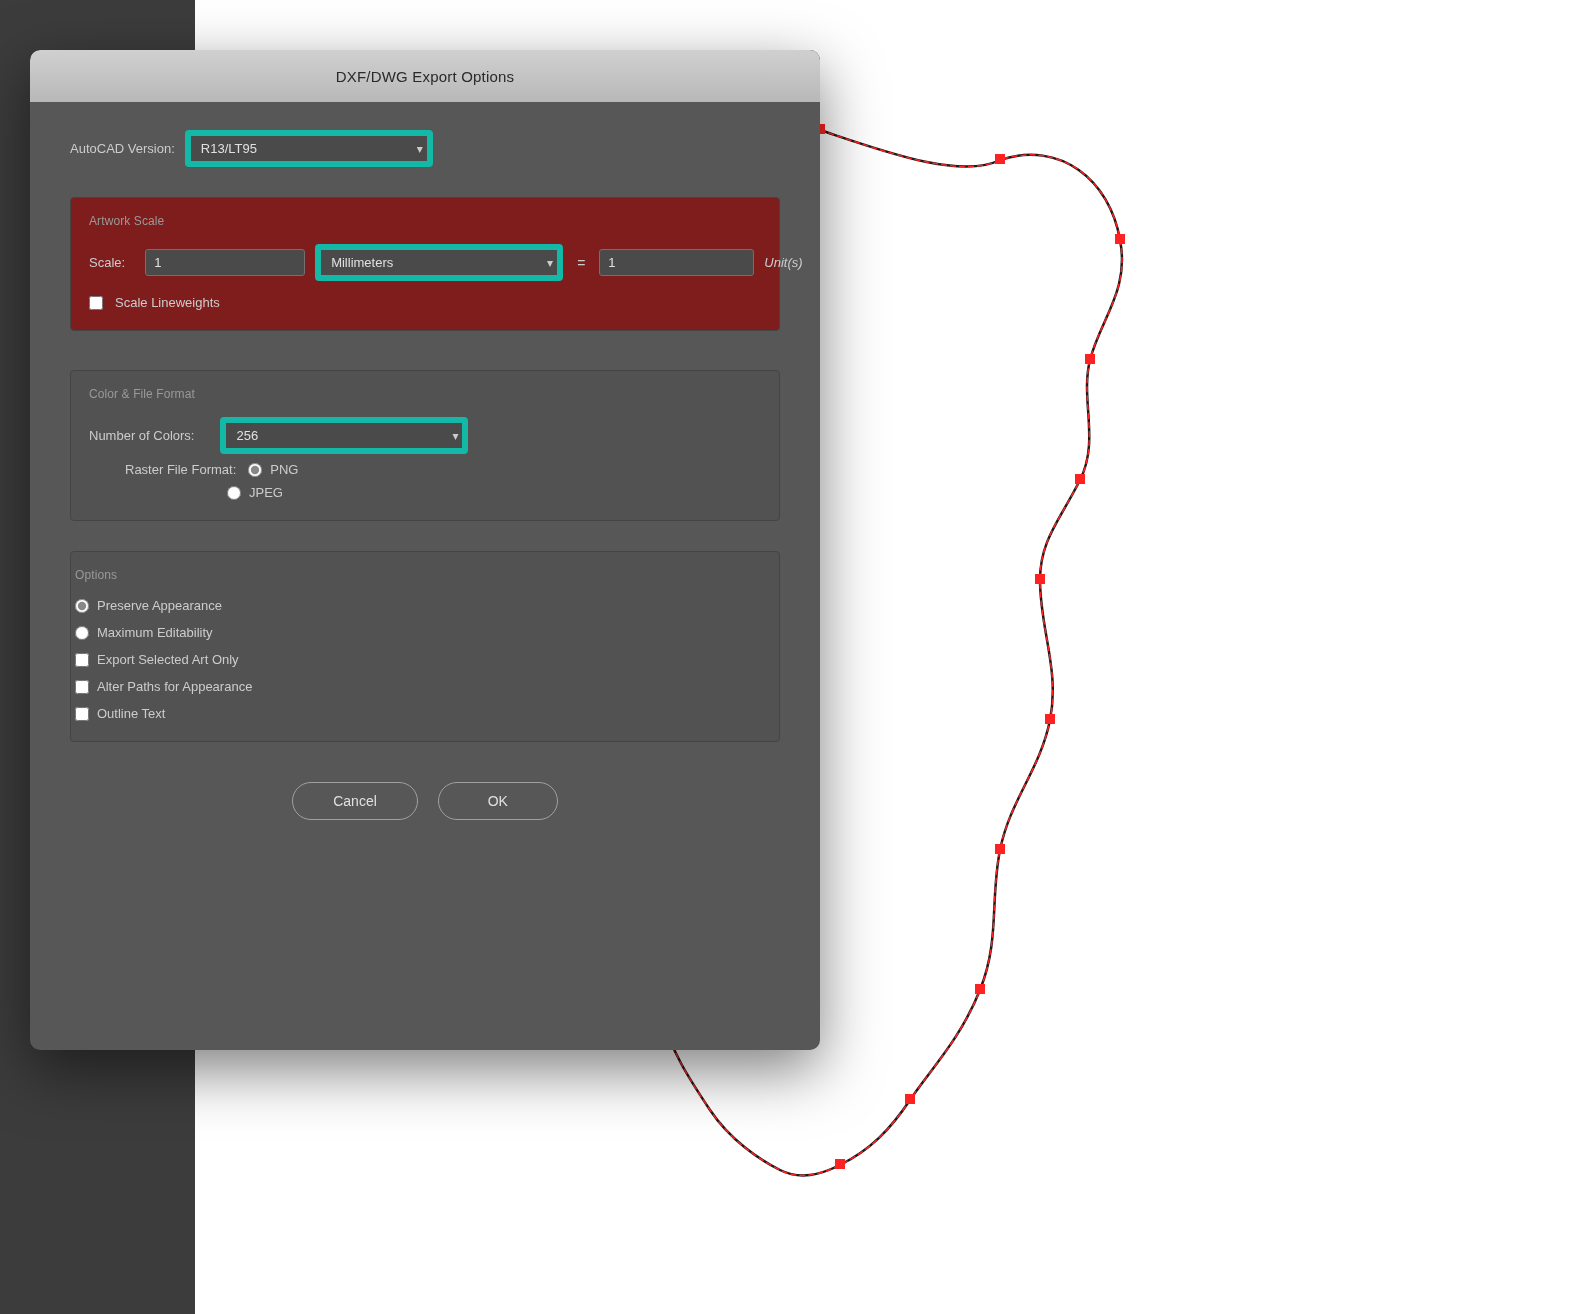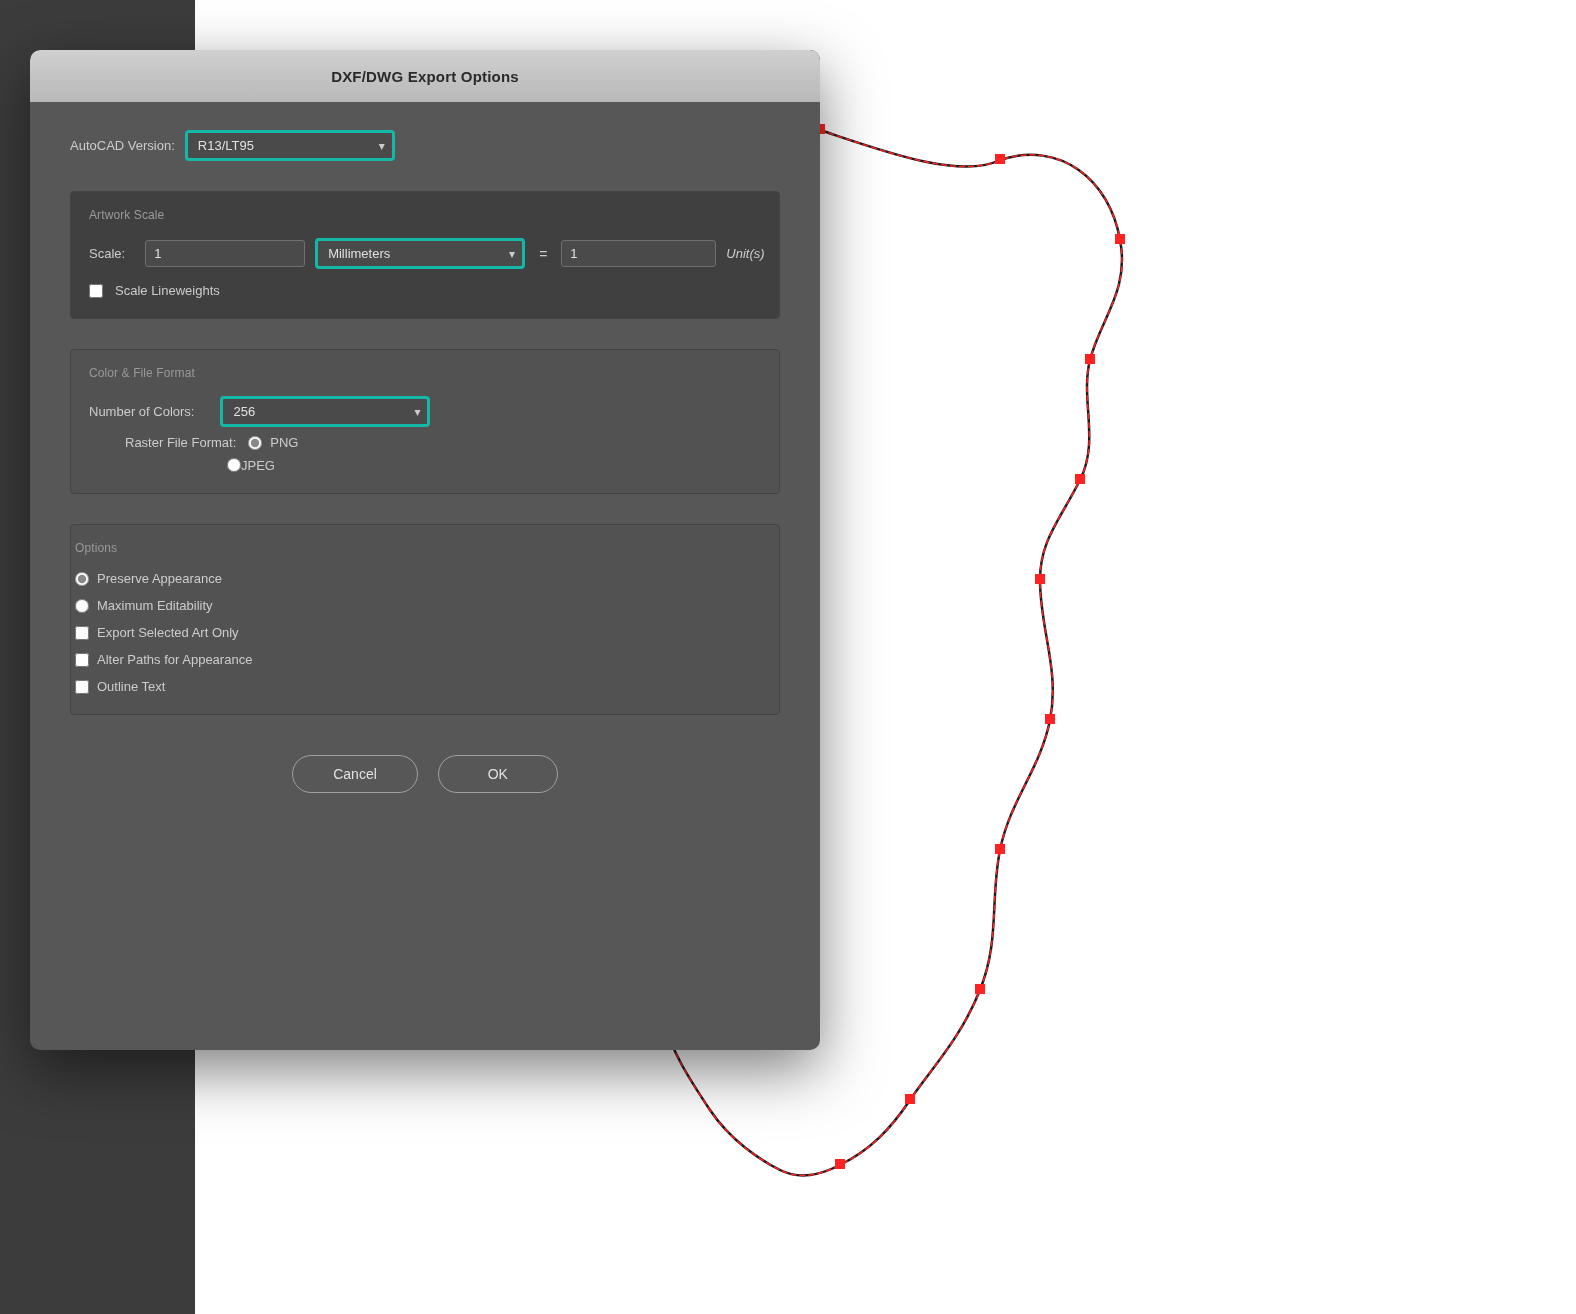--- a/index.html
+++ b/index.html
@@ -48,21 +48,21 @@
       background: linear-gradient(to bottom, #d0d0d0, #b8b8b8);
       height: 52px;
       display: flex;
       align-items: center;
       justify-content: center;
       border-radius: 10px 10px 0 0;
     }
 
     .dialog-title {
       font-size: 15px;
-      font-weight: 700;
+      font-weight: 400;
       color: #2a2a2a;
       letter-spacing: 0.2px;
     }
 
     
     .dialog-body {
       padding: 28px 40px;
       color: #e0e0e0;
     }
 
@@ -75,29 +75,29 @@
 
     .field-label {
       font-size: 13px;
       color: #cccccc;
       margin-right: 10px;
       white-space: nowrap;
     }
 
     .select-dropdown {
       background: #4a4a4a;
-      border: 3px solid #14b8a6;
+      border: 6px solid #14b8a6;
       border-radius: 4px;
       color: #e0e0e0;
       font-size: 13px;
       padding: 5px 30px 5px 10px;
       appearance: none;
       -webkit-appearance: none;
       cursor: pointer;
-      width: 210px;
+      width: 248px;
       position: relative;
     }
 
     .select-wrapper {
       position: relative;
       display: inline-block;
     }
 
     .select-wrapper::after {
       content: '▾';
@@ -113,22 +113,22 @@
     
     .section-header {
       font-size: 12px;
       color: #999999;
       margin-bottom: 16px;
       letter-spacing: 0.1px;
     }
 
     
     .artwork-scale-section {
-      margin-bottom: 30px;
-      background: #404040;
+      margin-bottom: 39px;
+      background: #7f1d1d;
       border: 1px solid #444444;
       border-radius: 4px;
       padding: 16px 18px 20px;
     }
 
     .scale-row {
       display: flex;
       align-items: center;
       gap: 10px;
       margin-bottom: 14px;
@@ -222,21 +222,22 @@
       accent-color: #888;
     }
 
     .radio-label {
       font-size: 13px;
       color: #cccccc;
     }
 
     .jpeg-row {
       display: flex;
-      align-items: flex-start;
+      align-items: flex-end;
+      gap: 8px;
       margin-left: 138px;
     }
 
     
     .options-section {
       margin-bottom: 40px;
       background: #525252;
       border: 1px solid #444444;
       border-radius: 4px;
       padding: 16px 4px 20px;

